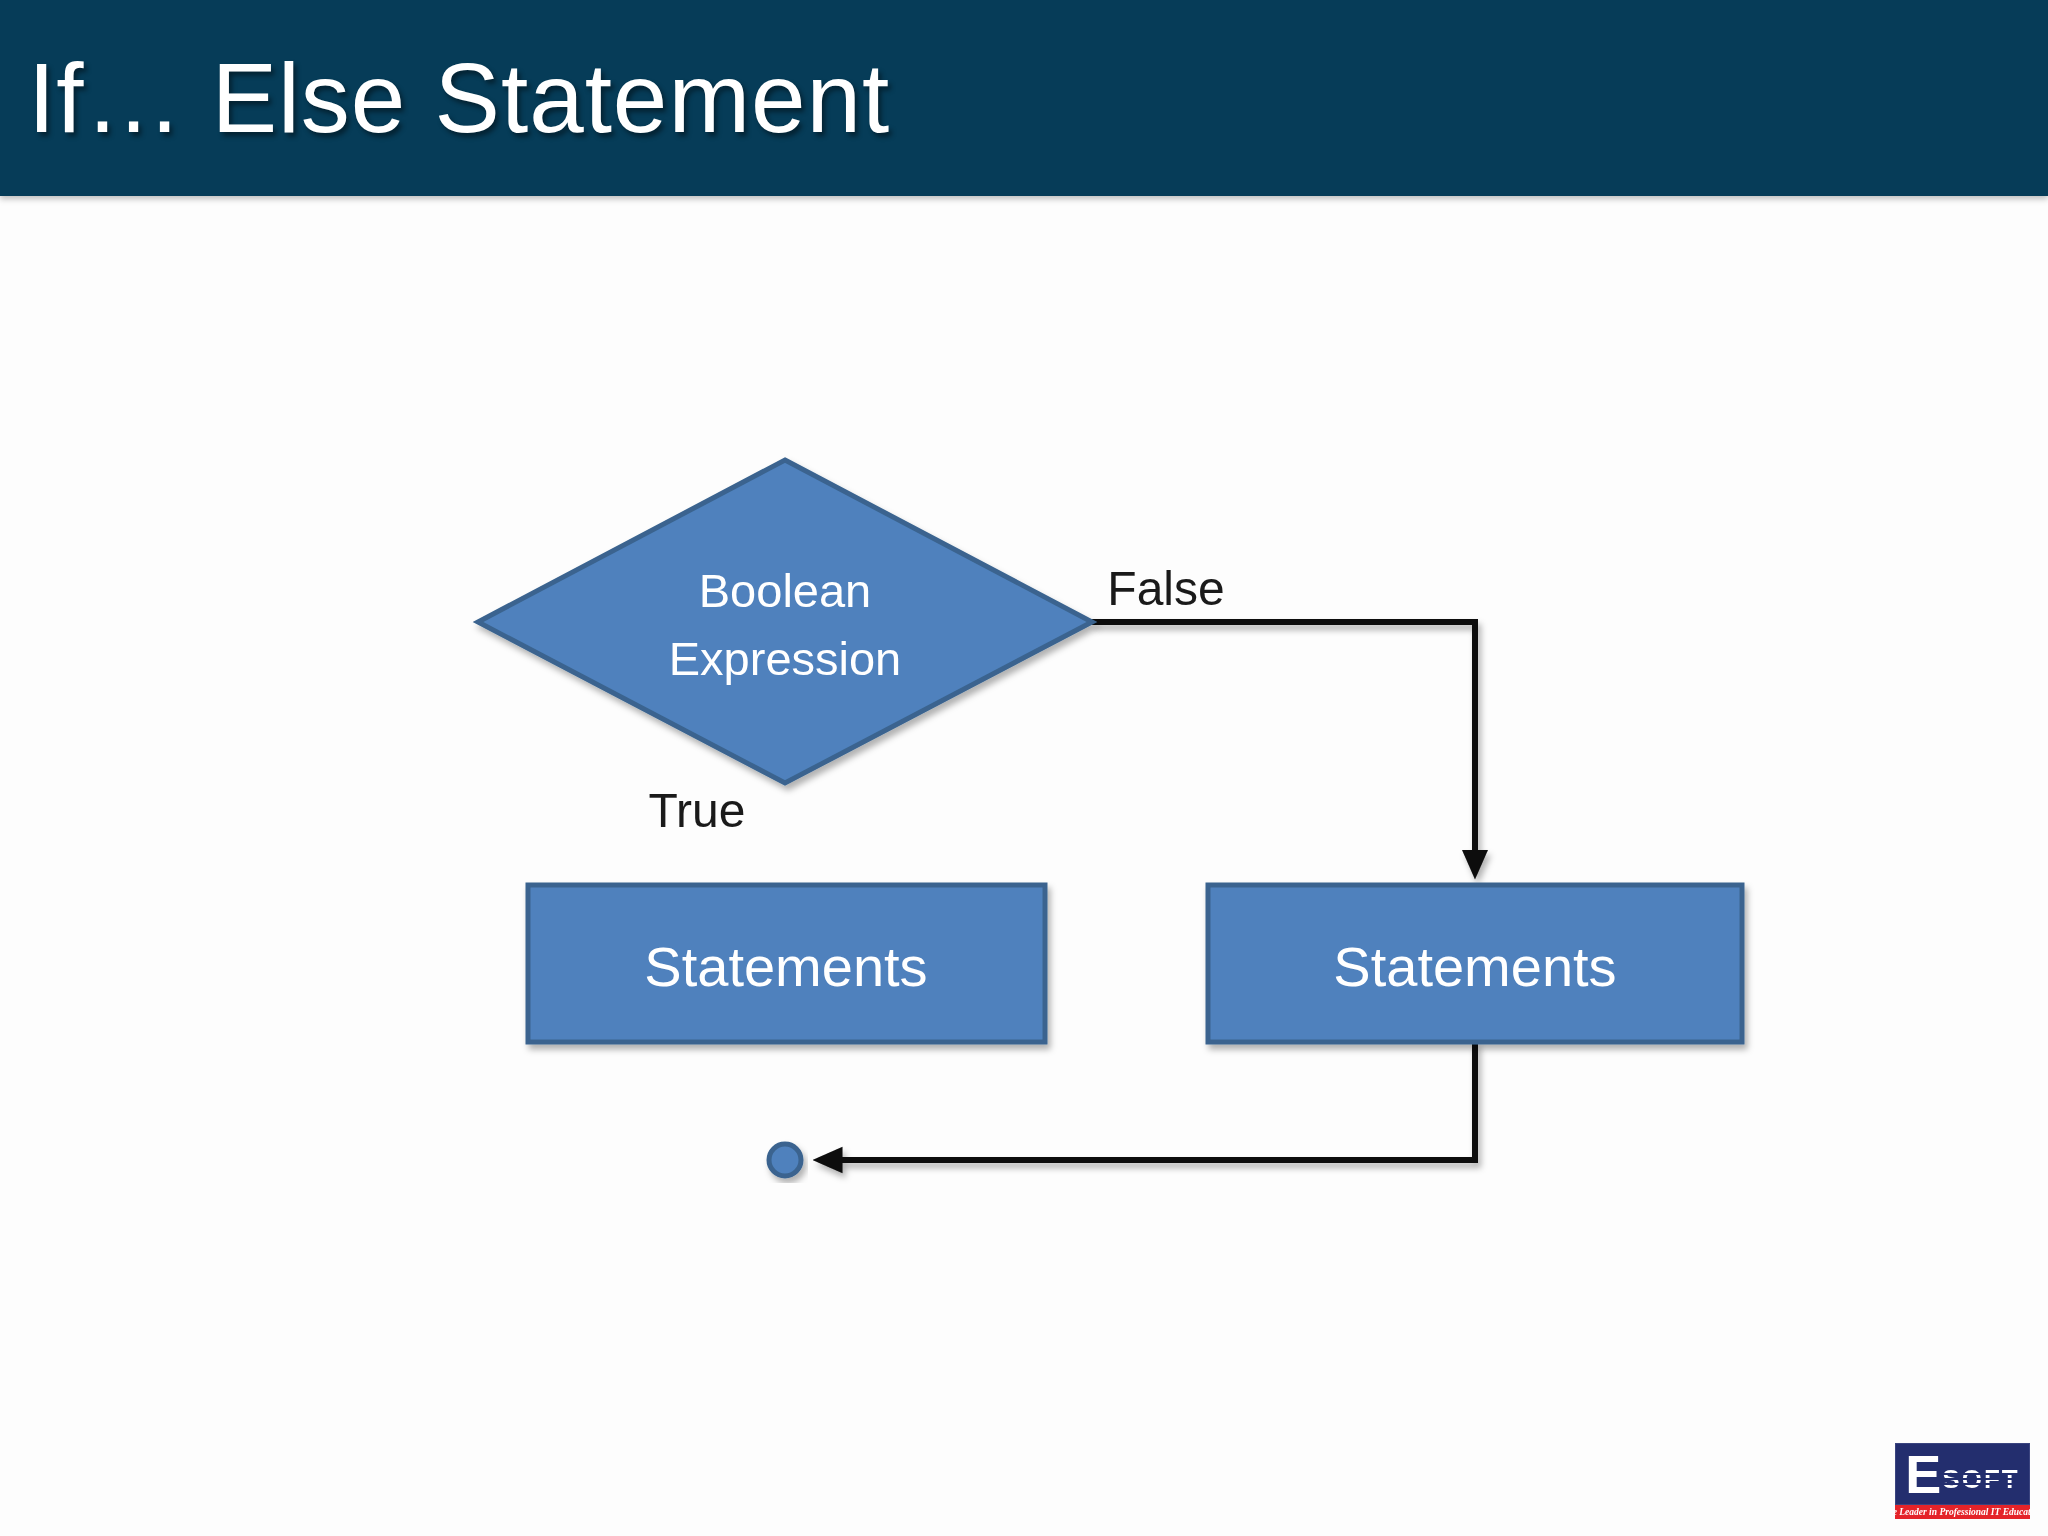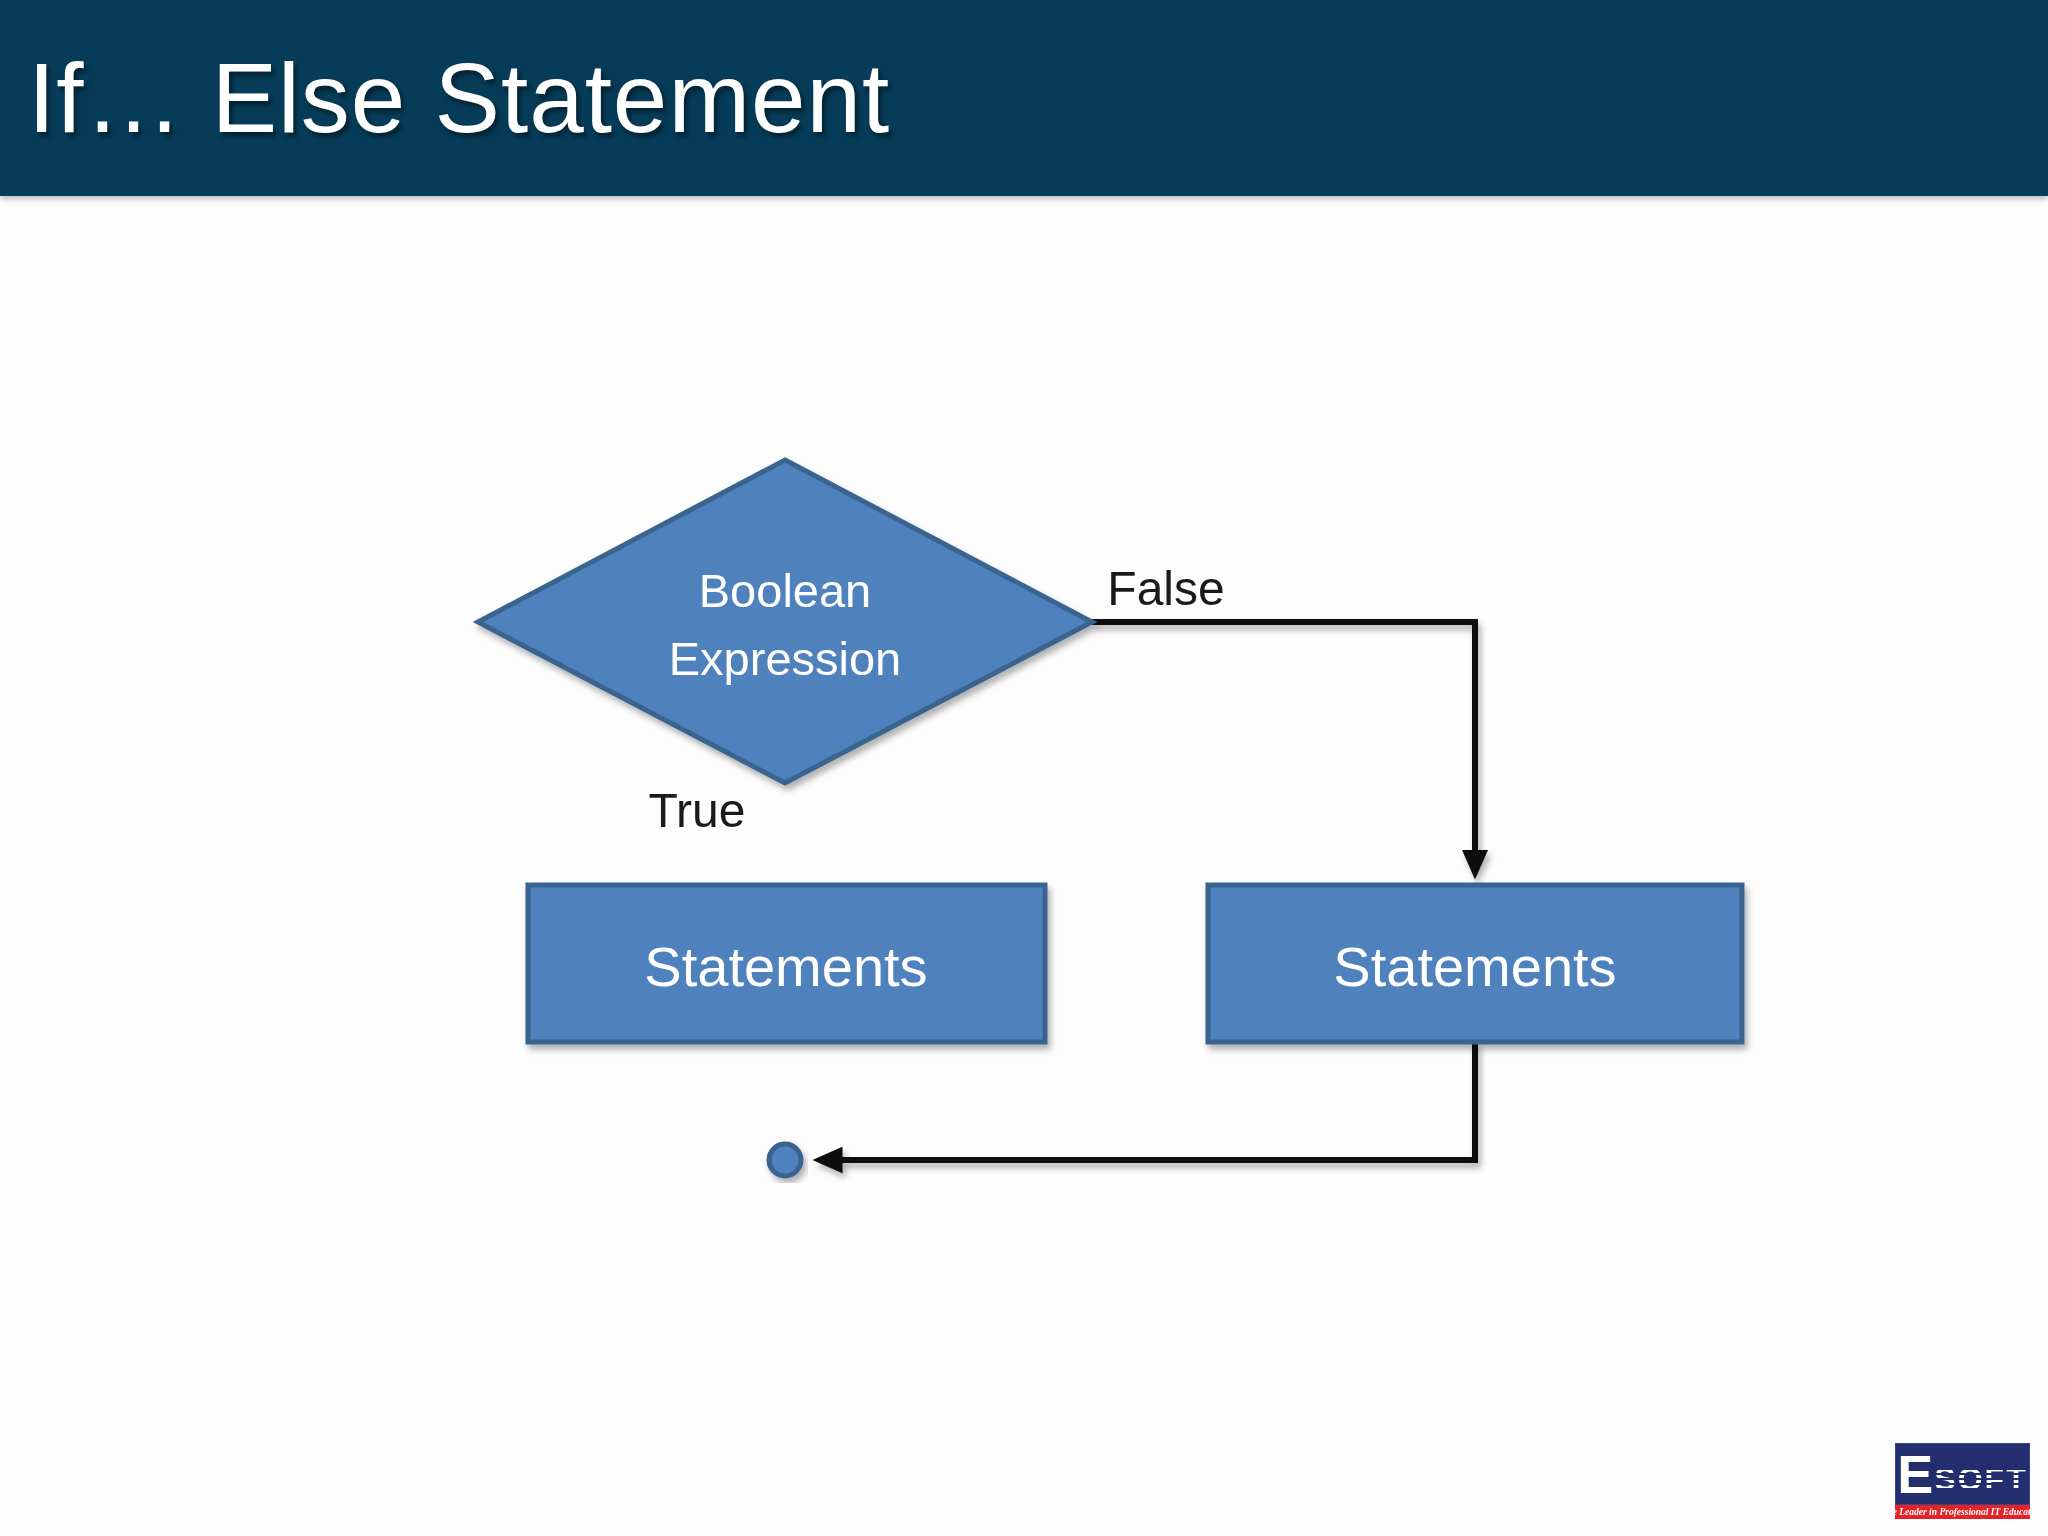--- a/index.html
+++ b/index.html
@@ -69,21 +69,21 @@
   }
   .logo-e{
     color:#ffffff;
     font-size:54px;
     font-weight:bold;
     line-height:54px;
     margin-right:1px;
   }
   .logo-soft{
     color:#ffffff;
-    font-size:32px;
+    font-size:26px;
     font-weight:bold;
     letter-spacing:2px;
     line-height:28px;
     margin-top:10px;
     background:repeating-linear-gradient(to bottom,#ffffff 0px,#ffffff 3px,var(--logo-navy,#232e6e) 3px,var(--logo-navy,#232e6e) 5px);
     -webkit-background-clip:text;
     background-clip:text;
     -webkit-text-fill-color:transparent;
   }
   .logo-tagline{

